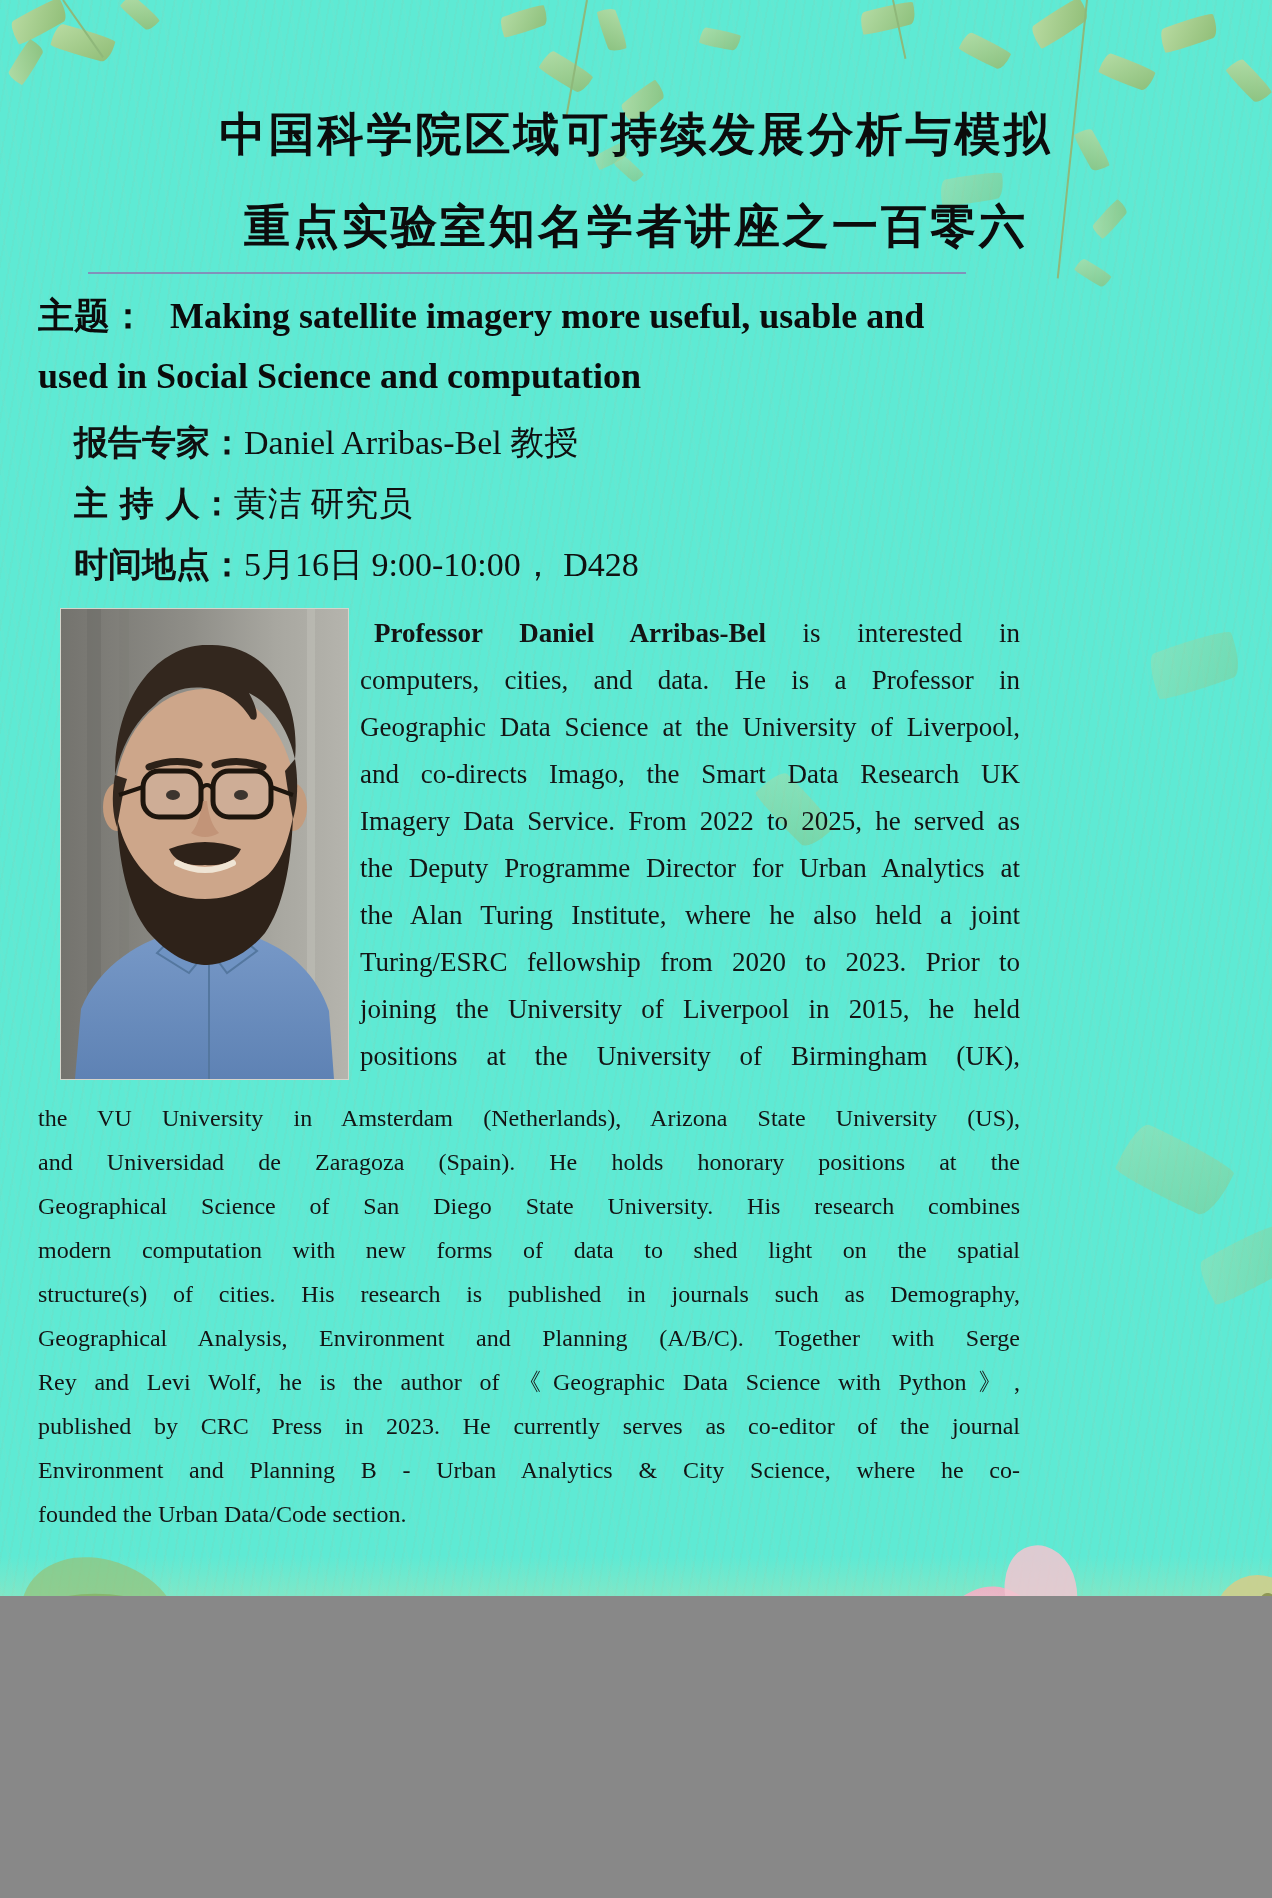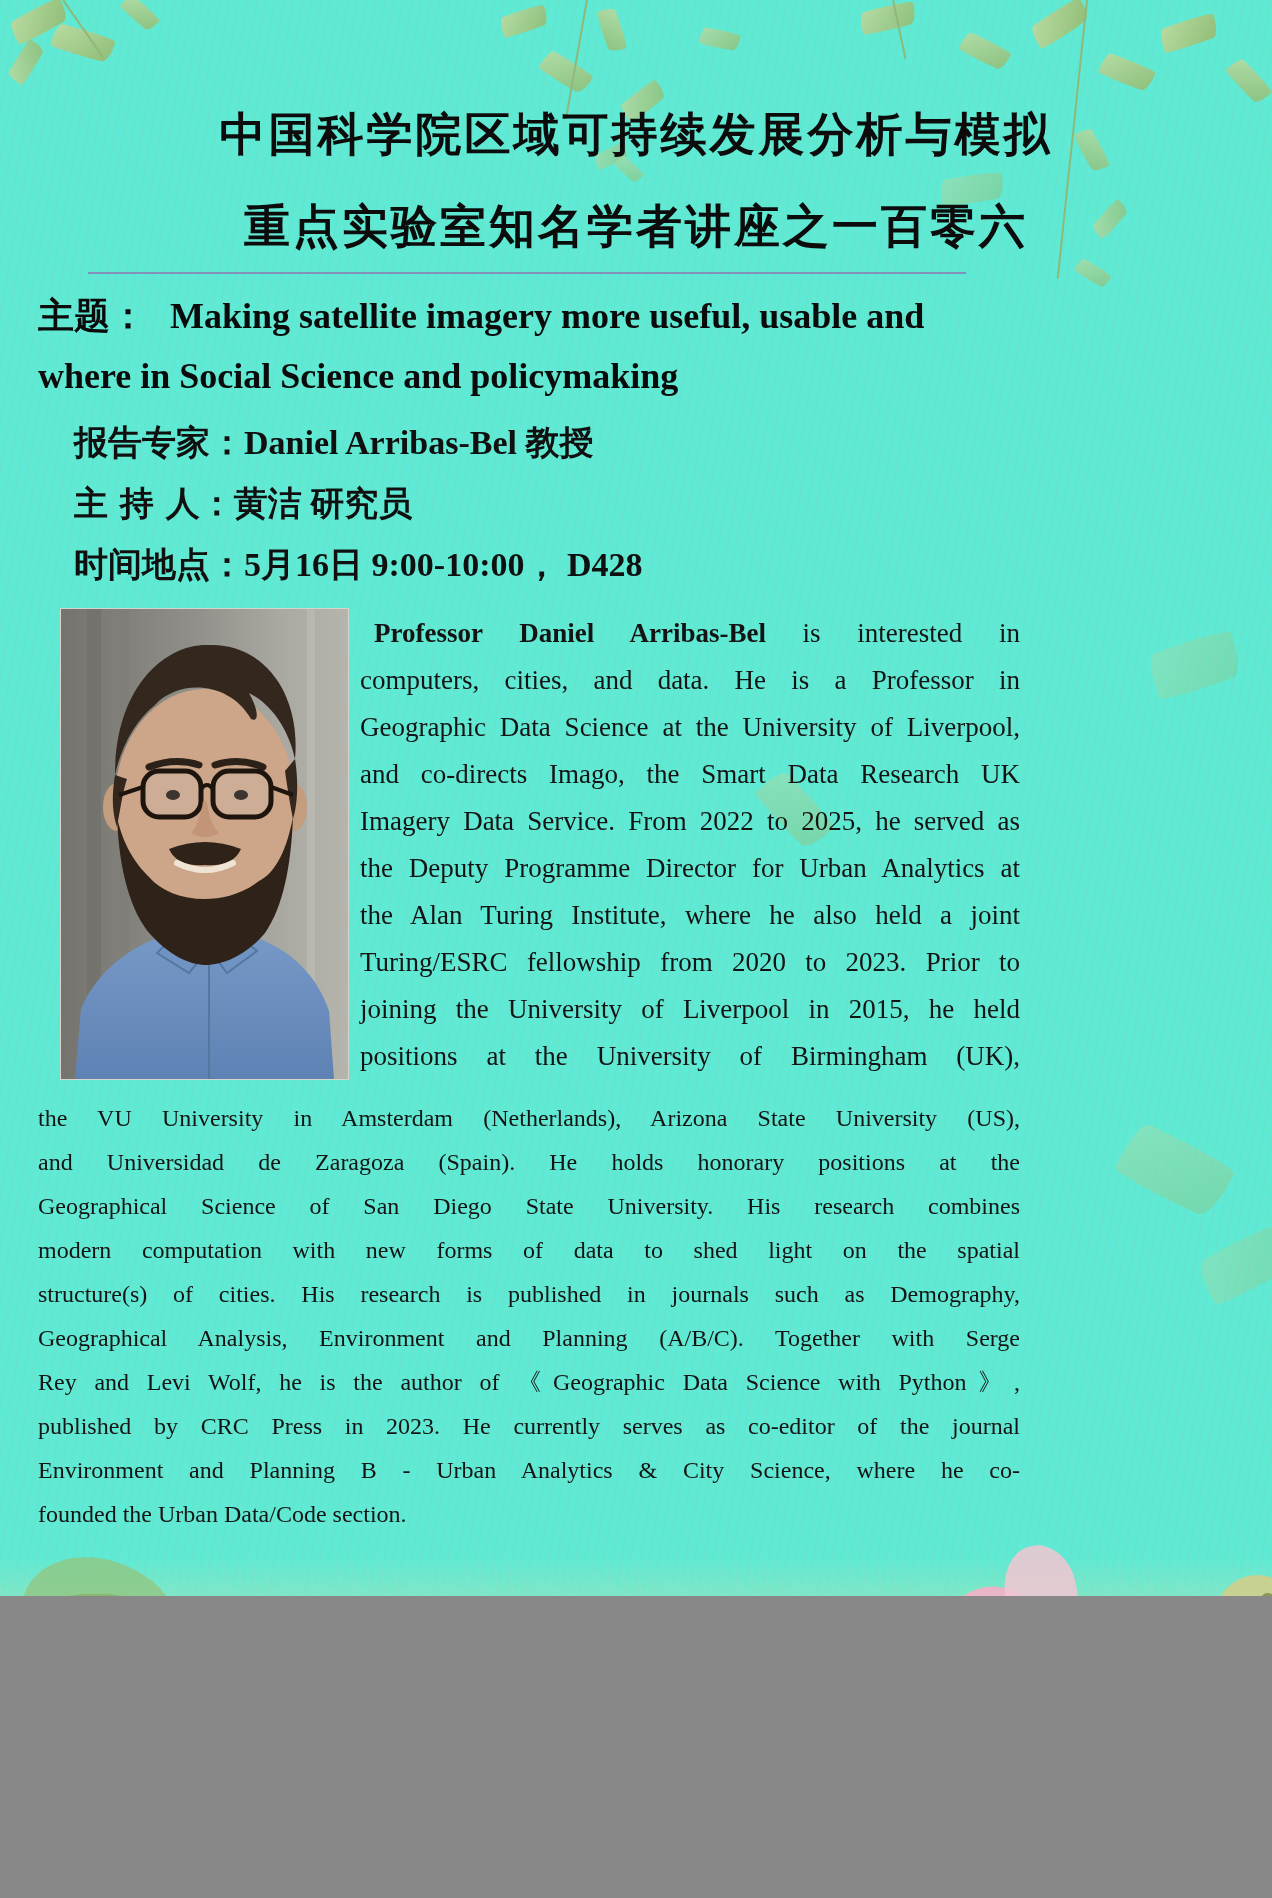--- a/index.html
+++ b/index.html
@@ -30,21 +30,21 @@
   .subject{ position:absolute; top:286px; left:38px; width:982px; z-index:3;
     font-weight:700; font-size:36px; color:#0b0b0b; }
   .subject .sline{ line-height:60px; }
   .subject .cjk-label{ font-family:"DejaVu Sans","Liberation Sans",sans-serif;
     margin-right:24px; }
 
   .info{ position:absolute; top:412px; left:74px; width:946px; z-index:3; font-size:34px; }
   .info .info-row{ line-height:61px; }
   .info .cjk-label{ font-family:"DejaVu Sans","Liberation Sans",sans-serif;
     font-weight:700; }
-  .info .info-value{ font-weight:700; }
+  .info .info-value{ font-weight:400; }
 
   .photo{ position:absolute; left:60px; top:608px; width:287px; height:470px;
     z-index:3; border:1px solid #d5d5cc; background:#9a9994; }
   .photo svg{ display:block; }
 
   .bio-side{ position:absolute; left:360px; top:610px; width:660px; z-index:3;
     font-size:27px; color:#141414; }
   .bio-side .jline{ line-height:47px; }
   .bio-side .jline:first-child{ text-indent:14px; }
   .bio-rest{ position:absolute; left:38px; top:1096px; width:982px; z-index:3;
@@ -120,21 +120,21 @@
   <div class="title-block">
     <div class="tline">中国科学院区域可持续发展分析与模拟</div>
     <div class="tline">重点实验室知名学者讲座之一百零六</div>
   </div>
   <div class="rule"></div>
 
   <div class="subject">
     <div class="sline">
       <span class="cjk-label">主题：</span><span>Making satellite imagery more useful, usable and</span>
     </div>
-    <div class="sline">where in Social Science and policymaking</div>
+    <div class="sline">used in Social Science and computation</div>
   </div>
 
   <div class="info">
     <div class="info-row">
       <span class="cjk-label">报告专家：</span><span class="info-value">Daniel Arribas-Bel 教授</span>
     </div>
     <div class="info-row">
       <span class="cjk-label">主 持 人：</span><span class="info-value">黄洁 研究员</span>
     </div>
     <div class="info-row">

